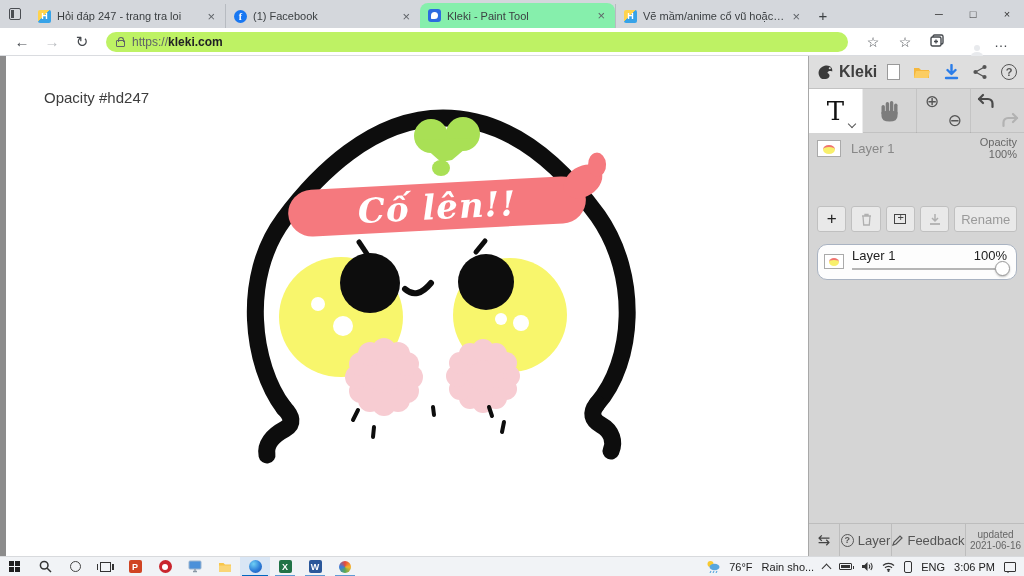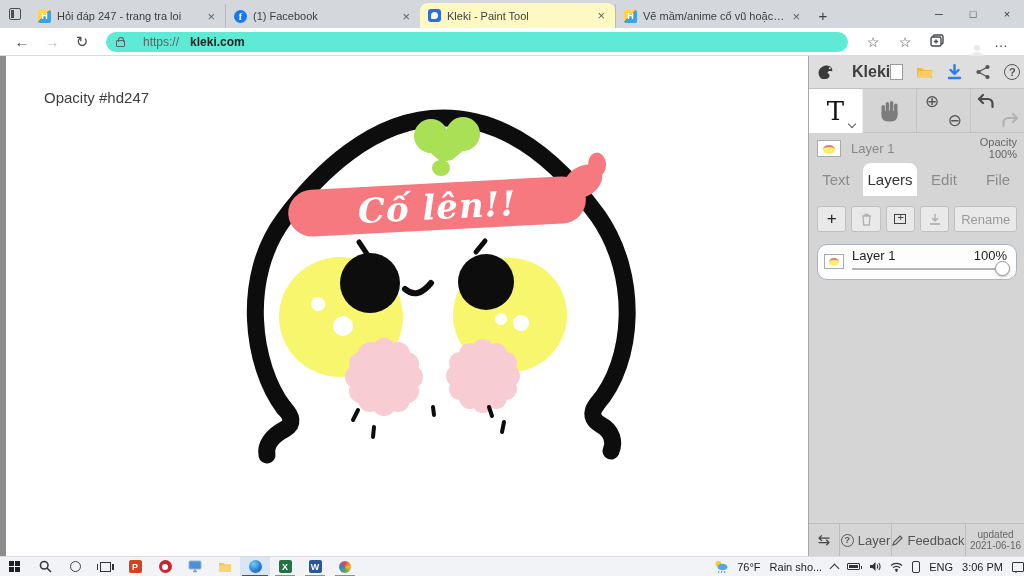--- a/index.html
+++ b/index.html
@@ -11,43 +11,43 @@
   .tabstrip { position:absolute; left:0; top:0; width:1024px; height:28px;
     background:#d4d7dc; display:flex; align-items:flex-end; }
   .tab-actions { width:30px; height:24px; display:flex; align-items:center; justify-content:center;
     margin-bottom:2px; }
   .tab-actions .sq { width:12px; height:12px; border:1.5px solid #4a4d52; border-radius:2px; position:relative; }
   .tab-actions .sq::after { content:""; position:absolute; left:1px; top:1px; width:3px; height:8px; background:#4a4d52; }
   .tab { display:flex; align-items:center; gap:6px; height:24px; padding:0 8px;
     max-width:195px; flex:0 1 195px; font-size:11px; color:#3c4043; position:relative; }
   .tab:not(.active) { border-left:1px solid #b7bbc1; }
   .tab.first { border-left:none; }
-  .tab.active { background:#fef9c3; border-radius:8px 8px 0 0; border-left:none; height:25px;margin-top:12px; }
+  .tab.active { background:#86efac; border-radius:8px 8px 0 0; border-left:none; height:25px;margin-top:12px; }
   .tab .title { flex:1; white-space:nowrap; overflow:hidden; text-overflow:ellipsis; }
   .tab .close { font-size:13px; color:#5f6368; line-height:1; padding:0 2px; }
   .favicon { width:13px; height:13px; flex:0 0 13px; border-radius:2px; display:flex;
     align-items:center; justify-content:center; font-weight:bold; }
   .fav-h { background:linear-gradient(135deg,#ffd34d 0 46%,#37a3e8 46% 100%); color:#fff; font-size:9px; }
   .fav-fb { background:#1877f2; border-radius:50%; color:#fff; font-size:10px; font-family:"Liberation Serif",serif; }
   .fav-kleki { background:#2c6be0; border-radius:3px; position:relative; }
   .fav-kleki::after{ content:""; position:absolute; left:3px; top:3px; width:7px; height:7px;
     background:#fff; border-radius:50% 50% 50% 10%; }
   .newtab { width:26px; height:24px; display:flex; align-items:center; justify-content:center;
     font-size:15px; color:#3c4043; margin-bottom:1px; }
   .win-controls { margin-left:auto; display:flex; height:28px; }
   .win-btn { width:34px; height:28px; display:flex; align-items:center; justify-content:center;
     font-size:11px; color:#333; }
 
   
   .addressbar { position:absolute; left:0; top:28px; width:1024px; height:28px; background:#fff;
     border-bottom:1px solid #dadce0; display:flex; align-items:center; padding:0 10px; gap:6px; }
   .nav-btn { width:24px; text-align:center; font-size:15px; color:#45494e; }
   .nav-btn.disabled { color:#b9bcc0; }
-  .url-pill { flex:1; height:20px; background:#5eead4; border-radius:10px; display:flex;
-    align-items:center; padding:0 10px; gap:18px; margin:0 6px; }
+  .url-pill { flex:1; height:20px; background:#bef264; border-radius:10px; display:flex;
+    align-items:center; padding:0 10px; gap:7px; margin:0 6px; }
   .lock-icon { width:9px; height:7px; border:1.2px solid #5f6368; border-radius:1px; position:relative; margin-top:3px; }
   .lock-icon::before { content:""; position:absolute; left:1px; top:-4px; width:4px; height:4px;
     border:1.2px solid #5f6368; border-bottom:none; border-radius:3px 3px 0 0; }
   .url-scheme { font-size:12px; color:#5f6368; }
   .url-host { font-size:12px; color:#202124; font-weight:bold; margin-left:-7px; }
   .bar-icon { width:26px; text-align:center; font-size:14px; color:#45494e; }
   .avatar { width:16px; height:16px; border-radius:50%; background:#9aa0a6; position:relative; overflow:hidden; }
   .avatar::before { content:""; position:absolute; left:5px; top:3px; width:6px; height:6px; border-radius:50%; background:#e8eaed; }
   .avatar::after { content:""; position:absolute; left:2px; top:10px; width:12px; height:8px; border-radius:50%; background:#e8eaed; }
 
@@ -55,21 +55,21 @@
   .canvas-area { position:absolute; left:0; top:56px; width:808px; height:500px; background:#ffffff; }
   .canvas-edge { position:absolute; left:0; top:0; width:6px; height:500px; background:#8c8c8c; }
   .signature { position:absolute; left:44px; top:33px; font-size:15px; color:#3d3d3d; }
   .art { position:absolute; left:0; top:0; }
 
   
   .sidebar { position:absolute; left:808px; top:56px; width:216px; height:500px;
     background:#d5d5d5; border-left:1px solid #a8a8a8; font-size:13px; color:#444; }
   .kl-header { position:absolute; left:0; top:0; width:216px; height:33px; background:#dedede;
     border-bottom:1px solid #c2c2c2; display:flex; align-items:center; padding:0 8px; }
-  .kl-brand { display:flex; align-items:center; gap:16px; font-size:16px; font-weight:bold; color:#3f3f3f; }
+  .kl-brand { display:flex; align-items:center; gap:3px; font-size:16px; font-weight:bold; color:#3f3f3f; }
   .kl-header-icons { margin-left:auto; display:flex; align-items:center; gap:13px; }
   .doc-icon { width:13px; height:16px; background:#fff; border:1px solid #9a9a9a; }
   .help-circle { width:16px; height:16px; border:1.6px solid #555; border-radius:50%;
     display:flex; align-items:center; justify-content:center; font-size:11px; font-weight:bold; color:#555; }
   .kl-toolbar { position:absolute; left:0; top:33px; width:216px; height:44px; display:flex;
     border-bottom:1px solid #c2c2c2; }
   .tool-cell { width:54px; height:44px; position:relative; border-right:1px solid rgba(0,0,0,.08);
     display:flex; align-items:center; justify-content:center; }
   .tool-cell.active { background:#fff; }
   .t-glyph { font-family:"DejaVu Serif", serif; font-size:26px; color:#111; }
@@ -141,21 +141,21 @@
   .red-circle::after { content:""; position:absolute; left:3.5px; top:3.5px; width:6px; height:6px;
     background:#fff; border-radius:50%; }
   .edge-circle { width:13px; height:13px; border-radius:50%;
     background:radial-gradient(circle at 35% 30%, #6fd0f5, #2d7dd8 55%, #1b4fb0); }
   .color-circle { width:12px; height:12px; border-radius:50%;
     background:conic-gradient(#e6483d,#f7b529,#57a956,#3a7de0,#e6483d); }
   .cortana-ring { width:11px; height:11px; border:1.6px solid #444; border-radius:50%; }
   .taskview { width:11px; height:10px; border:1.4px solid #333; position:relative; }
   .taskview::before, .taskview::after { content:""; position:absolute; top:1px; width:1.6px; height:6px; background:#333; }
   .taskview::before { left:-4px; } .taskview::after { right:-4px; }
-  .tray { margin-left:auto; display:flex; align-items:center; gap:9px; padding-right:0;
+  .tray { margin-left:auto; display:flex; align-items:center; gap:9px; padding-right:8px;
     font-size:11px; color:#222; }
   .tray .txt { white-space:nowrap; }
   .phone-ic { width:8px; height:12px; border:1.3px solid #333; border-radius:2px; }
   .battery-ic { width:13px; height:7px; border:1.2px solid #333; border-radius:1px; position:relative; background:#333; background-clip:content-box; padding:1px; }
   .battery-ic::after { content:""; position:absolute; right:-3px; top:1.5px; width:1.5px; height:3px; background:#333; }
   .chev-up { width:7px; height:7px; border-left:1.6px solid #333; border-top:1.6px solid #333;
     transform:rotate(45deg); margin-top:3px; }
   .notif { width:12px; height:10px; border:1.3px solid #333; border-radius:1px; position:relative; }
   .notif::after { content:""; position:absolute; left:1px; bottom:-4px; width:0; height:0;
     border:2.5px solid transparent; border-top-color:#333; }
@@ -361,26 +361,20 @@
 
     <div class="kl-layerbar">
       <span class="mini-thumb"></span>
       <span class="layerbar-name">Layer 1</span>
       <span class="opacity-block">
         <div>Opacity</div>
         <div>100%</div>
       </span>
     </div>
 
-    <div class="kl-tabs">
-      <div class="kl-tab">Text</div>
-      <div class="kl-tab active">Layers</div>
-      <div class="kl-tab">Edit</div>
-      <div class="kl-tab">File</div>
-    </div>
 
     <div class="kl-panel">
       <div class="btn-row">
         <div class="sq-btn">+</div>
         <div class="sq-btn disabled">
           <svg width="11" height="13" viewBox="0 0 11 13">
             <path d="M1 3 h9 M4 3 V1.5 h3 V3 M2 3 l0.7 9 h5.6 L9 3" fill="none" stroke="#b0b0b0" stroke-width="1.3"></path>
           </svg>
         </div>
         <div class="sq-btn">

